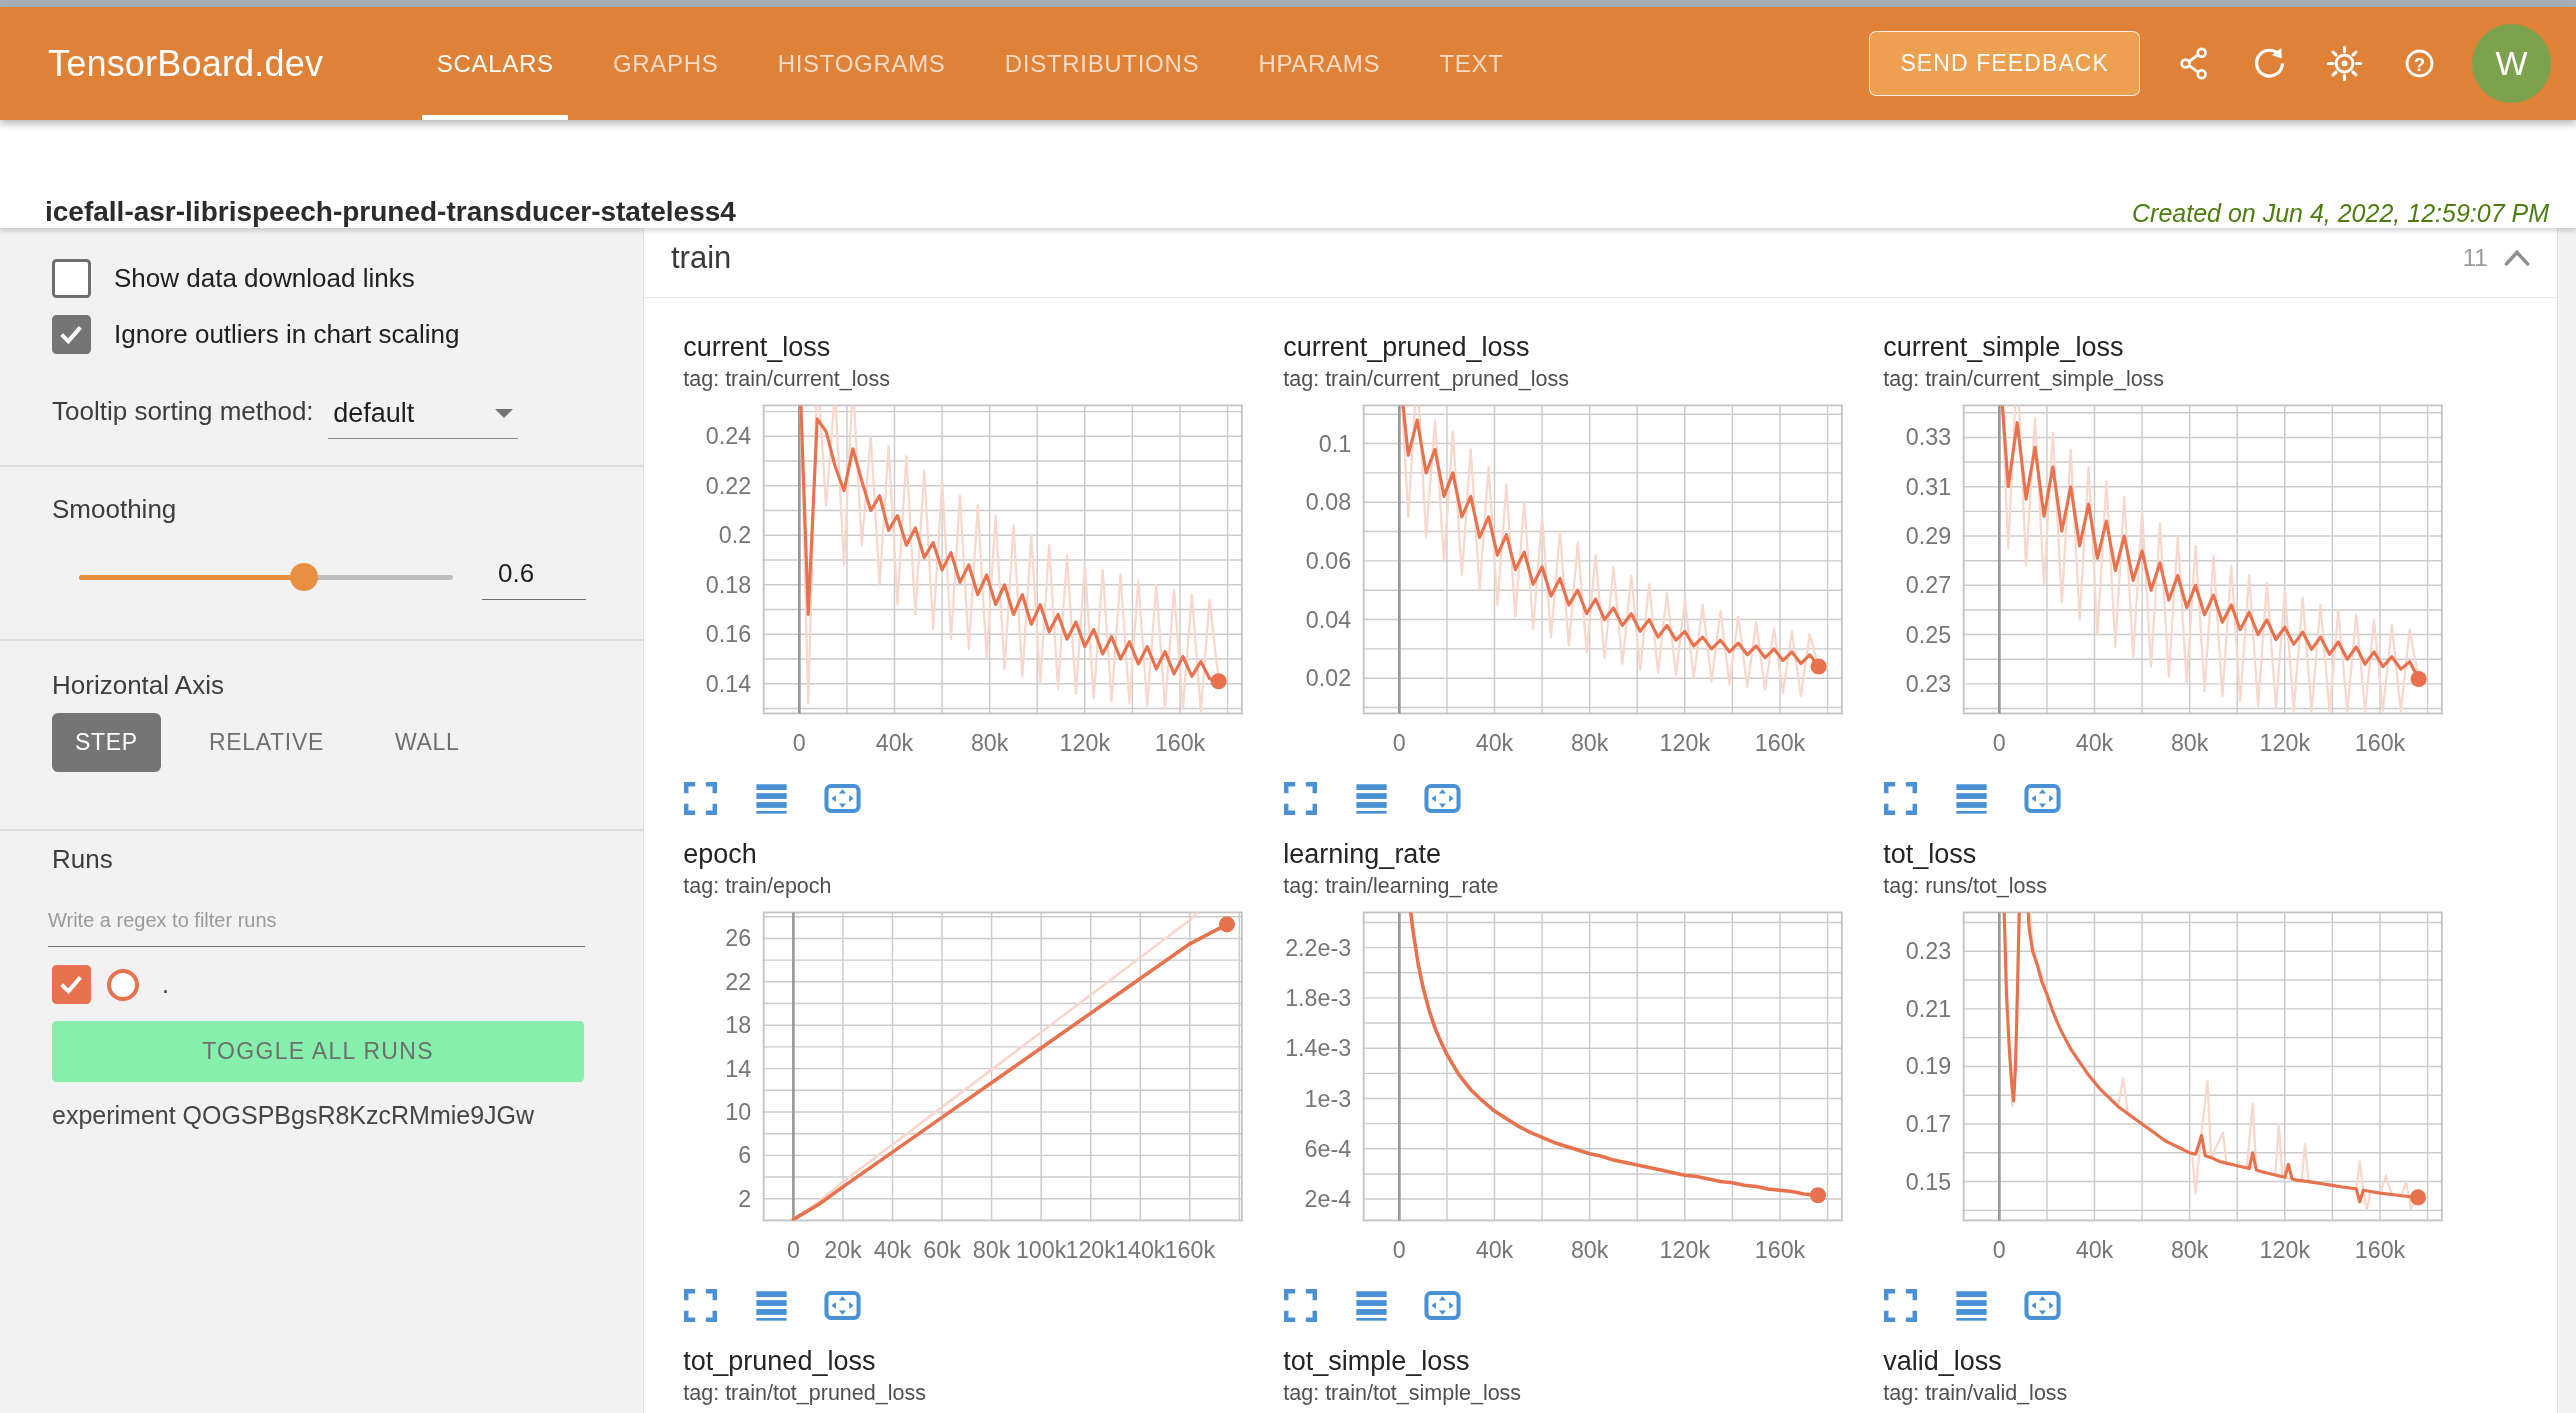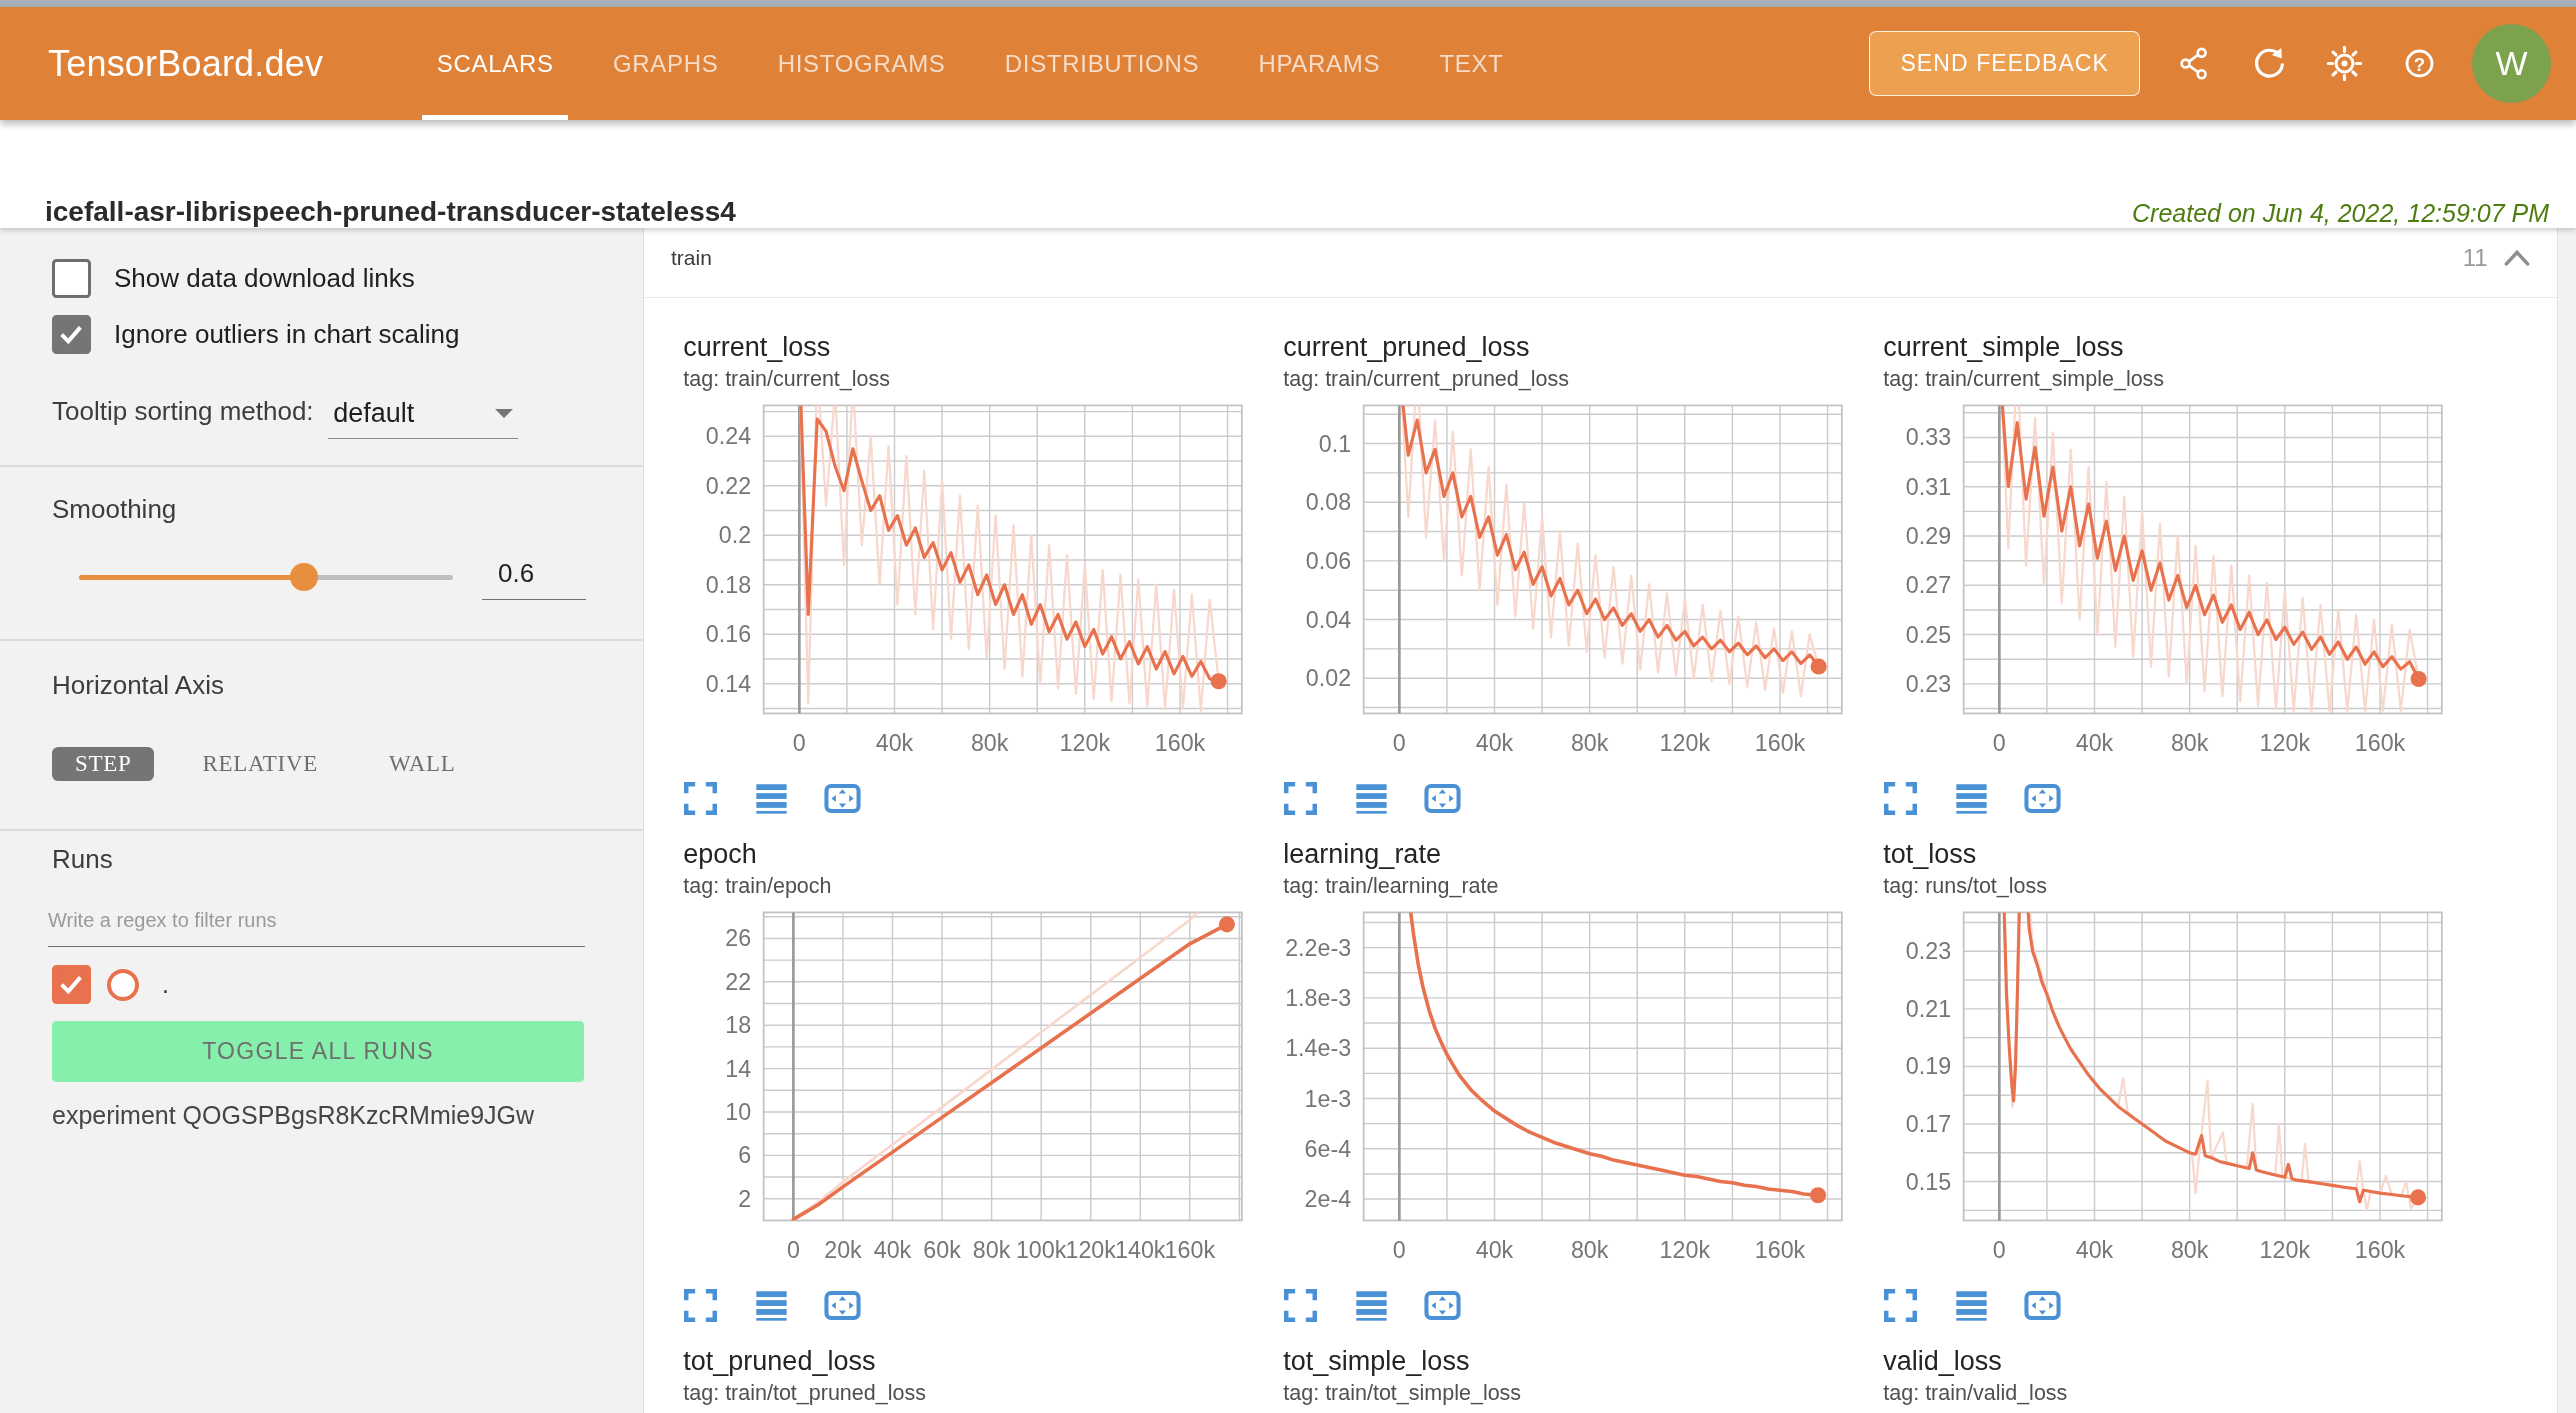--- a/index.html
+++ b/index.html
@@ -49,38 +49,38 @@
   .caret-down { width:0; height:0; border-left:9px solid transparent; border-right:9px solid transparent;
                 border-top:9px solid #757575; margin-right:3.6px; }
   #slider-row { position:absolute; left:0; top:548px; width:643px; height:57px; }
   #slider-track { position:absolute; left:79px; top:27px; width:374px; height:4.5px; background:#bfbfbf; border-radius:2.7px; }
   #slider-fill { position:absolute; left:0; top:0; height:4.5px; width:226px; background:#e78f3e; border-radius:2.7px; }
   #slider-thumb { position:absolute; left:211px; top:-11.6px; width:28px; height:28px; border-radius:50%; background:#e78f3e; cursor:pointer; }
   #smooth-value { position:absolute; left:482px; top:0; width:104px; height:52px; border:none; border-bottom:1.8px solid #6f6f6f;
                   background:transparent; font-size:26px; color:#1f1f1f; padding-left:16px; font-family:"Liberation Sans",sans-serif; }
   #axis-btns { position:absolute; left:52px; top:713px; display:flex; align-items:center; }
   .axis-btn { font-size:23px; letter-spacing:0.7px; color:#6f6f6f; background:transparent; border:none; cursor:pointer;
-              padding:4px 23px; font-family:Liberation Serif, serif;margin-top:34px; }
+              padding:16px 23px; font-family:Liberation Sans, sans-serif; }
   .axis-btn.active { background:#757575; color:#fff; border-radius:6.3px; }
   .axis-btn + .axis-btn { margin-left:25px; }
   #runs-filter { position:absolute; left:48px; top:896px; width:537px; height:52px; background:transparent; border:none;
                  border-bottom:1.8px solid #6f6f6f; font-size:20px; color:#1f1f1f; font-family:"Liberation Sans",sans-serif; }
   #runs-filter::placeholder { color:#9a9a9a; opacity:1; }
   #run-row { position:absolute; left:52px; top:966px; display:flex; align-items:center; }
   #run-circle { width:32px; height:32px; border-radius:50%; border:4.5px solid #e8714e; margin-left:16px; background:#fff; cursor:pointer; }
   #run-name { font-size:25px; color:#3a3a3a; margin-left:23px; }
   #toggle-runs { position:absolute; left:52px; top:1021px; width:532px; height:61px; background:#86efac; border:none;
                  border-radius:4.5px; font-size:23px; letter-spacing:1.3px; color:#6e6e6e; cursor:pointer;
                  font-family:"Liberation Sans",sans-serif; }
   #experiment-name { position:absolute; left:52px; top:1102px; font-size:25px; color:#454545; }
 
   
   #card { position:absolute; left:643px; top:218px; width:1915px; height:1200px; background:#fff; border:0.9px solid #e0e0e0; }
   #card-header { height:79px; border-bottom:1.8px solid #e8e8e8; display:flex; align-items:center; cursor:pointer; }
-  #section-title { font-size:21px; color:#3a3a3a; margin-left:27px; }
+  #section-title { font-size:31px; color:#3a3a3a; margin-left:27px; }
   #section-right { margin-left:auto; margin-right:25px; display:flex; align-items:center; }
   #section-count { font-size:24px; color:#9b9b9b; margin-right:14.3px; }
   #charts-grid { display:grid; grid-template-columns:repeat(3,591px); grid-auto-rows:507px; column-gap:9px;
                  padding:21.5px 0 0 14.3px; }
   .tile { position:relative; }
   .c-title { font-size:27px; color:#242424; margin:12.5px 0 0 25px; line-height:30px; }
   .c-tag { font-size:21.5px; color:#4f4f4f; margin:5.4px 0 0 25px; line-height:25px; }
   .c-plot { display:block; margin-top:7.2px; }
   .c-icons { display:flex; align-items:center; margin:9px 0 0 21.5px; }
   .c-icons svg { width:41px; height:41px; margin-right:30px; cursor:pointer; }

